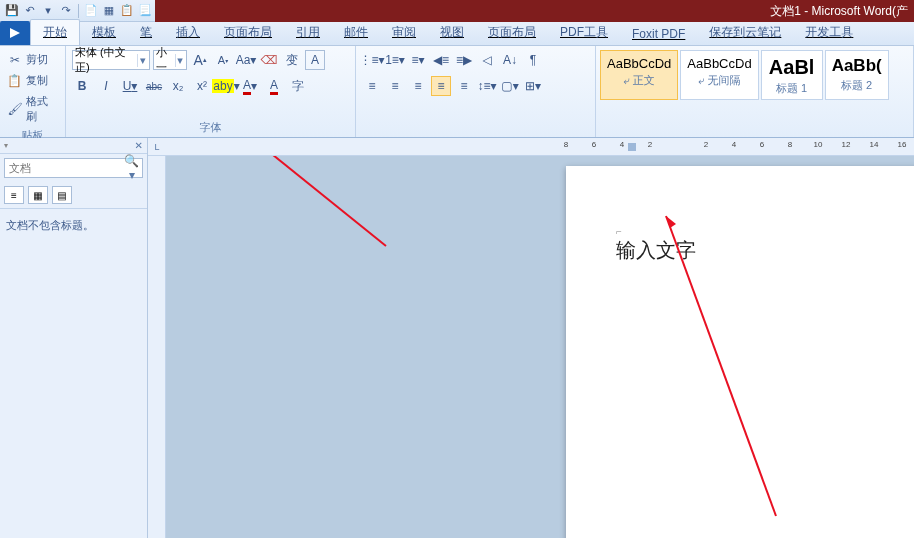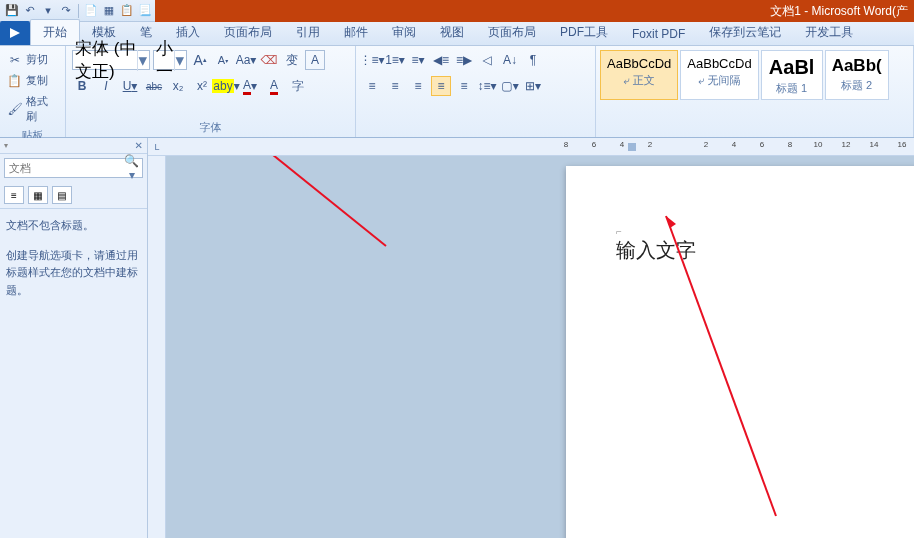--- a/index.html
+++ b/index.html
@@ -3,39 +3,39 @@
 <meta charset="utf-8">
 <style>
 * { margin: 0; padding: 0; box-sizing: border-box; font-family: "Microsoft YaHei", "SimSun", sans-serif; }
 body { width: 914px; height: 538px; overflow: hidden; background: #fff; font-size: 12px; }
 
 .qat { height: 22px; background: linear-gradient(#e8f0fb, #d8e6f7); display: flex; align-items: center; padding: 0 4px; gap: 2px; border-bottom: 1px solid #b5c9e2; }
 .qat-icon { width: 16px; height: 16px; display: flex; align-items: center; justify-content: center; font-size: 11px; color: #3d5a8a; cursor: pointer; }
 .qat-sep { width: 1px; height: 14px; background: #a8bdd8; margin: 0 2px; }
 
 .titlebar { height: 0; position: relative; }
-.titlebar-red { position: absolute; right: 0; top: -22px; left: 155px; height: 22px; background: #c2410c; color: #fff; display: flex; align-items: center; justify-content: flex-end; padding: 0 6px; font-size: 12px; }
-
-.tabs { height: 24px; background: linear-gradient(#e8f0fb, #d8e6f7); display: flex; align-items: flex-end; border-bottom: 1px solid #b5c9e2; }
+.titlebar-red { position: absolute; right: 0; top: -22px; left: 155px; height: 22px; background: #7f1d1d; color: #fff; display: flex; align-items: center; justify-content: flex-end; padding: 0 6px; font-size: 12px; }
+
+.tabs { height: 24px; background: linear-gradient(#e8f0fb, #d8e6f7); display: flex; align-items: flex-end; border-bottom: 1px solid #b5c9e2; text-decoration: underline; }
 .file-tab { background: #1a5fb4; color: #fff; padding: 4px 10px; height: 24px; display: flex; align-items: center; border-radius: 2px 2px 0 0; }
 .tab { padding: 4px 12px; color: #3d5a8a; cursor: pointer; }
 .tab.active { background: #f5f9fe; border: 1px solid #b5c9e2; border-bottom: none; border-radius: 2px 2px 0 0; }
 
 .ribbon { height: 92px; background: linear-gradient(#f5f9fe, #e3eefb); border-bottom: 1px solid #9db8d9; display: flex; }
 .group { border-right: 1px solid #c2d4eb; padding: 4px 6px 2px; display: flex; flex-direction: column; }
 .group-body { flex: 1; display: flex; flex-direction: column; gap: 2px; }
 .group-label { text-align: center; font-size: 11px; color: #5a7aa8; padding-top: 2px; }
 
 .clipboard { width: 66px; }
 .clip-item { display: flex; align-items: center; gap: 4px; font-size: 11px; color: #3d5a8a; padding: 2px; cursor: pointer; }
 .clip-icon { width: 14px; height: 14px; display: inline-flex; align-items: center; justify-content: center; font-size: 12px; }
 
 .font-group { width: 290px; }
 .font-row { display: flex; align-items: center; gap: 3px; }
-.font-combo { border: 1px solid #a8bdd8; background: #fff; height: 20px; font-size: 17px; padding: 0 2px; display: flex; align-items: center; }
+.font-combo { border: 1px solid #a8bdd8; background: #fff; height: 20px; font-size: 11px; padding: 0 2px; display: flex; align-items: center; }
 .font-name { width: 78px; }
 .font-size { width: 34px; }
 .dd { width: 10px; text-align: center; color: #5a7aa8; border-left: 1px solid #d0dced; }
 .rb-btn { width: 20px; height: 20px; display: flex; align-items: center; justify-content: center; border: 1px solid transparent; cursor: pointer; font-size: 12px; color: #3d5a8a; }
 .rb-btn.boxed { border: 1px solid #a8bdd8; }
 .row2 { margin-top: 4px; gap: 4px; }
 
 .para-group { width: 240px; }
 .para-row { display: flex; align-items: center; gap: 3px; }
 
@@ -229,21 +229,20 @@
       <input placeholder="文档" style="">
       <span class="nav-search-icon">🔍▾</span>
     </div>
     <div class="nav-tabs">
       <div class="nav-tab-btn">≡</div>
       <div class="nav-tab-btn">▦</div>
       <div class="nav-tab-btn">▤</div>
     </div>
     <div class="nav-body">
       <p>文档不包含标题。</p>
-      <p style="margin-top:12px;">创建导航选项卡，请通过用标题样式在您的文档中建标题。</p>
     </div>
   </div>
 
   <div style="display:flex;flex-direction:column;">
     <div class="ruler-corner">L</div>
     <div class="ruler-v" style="flex:1;"></div>
   </div>
 
   <div class="doc-col">
     <div class="ruler-h">

